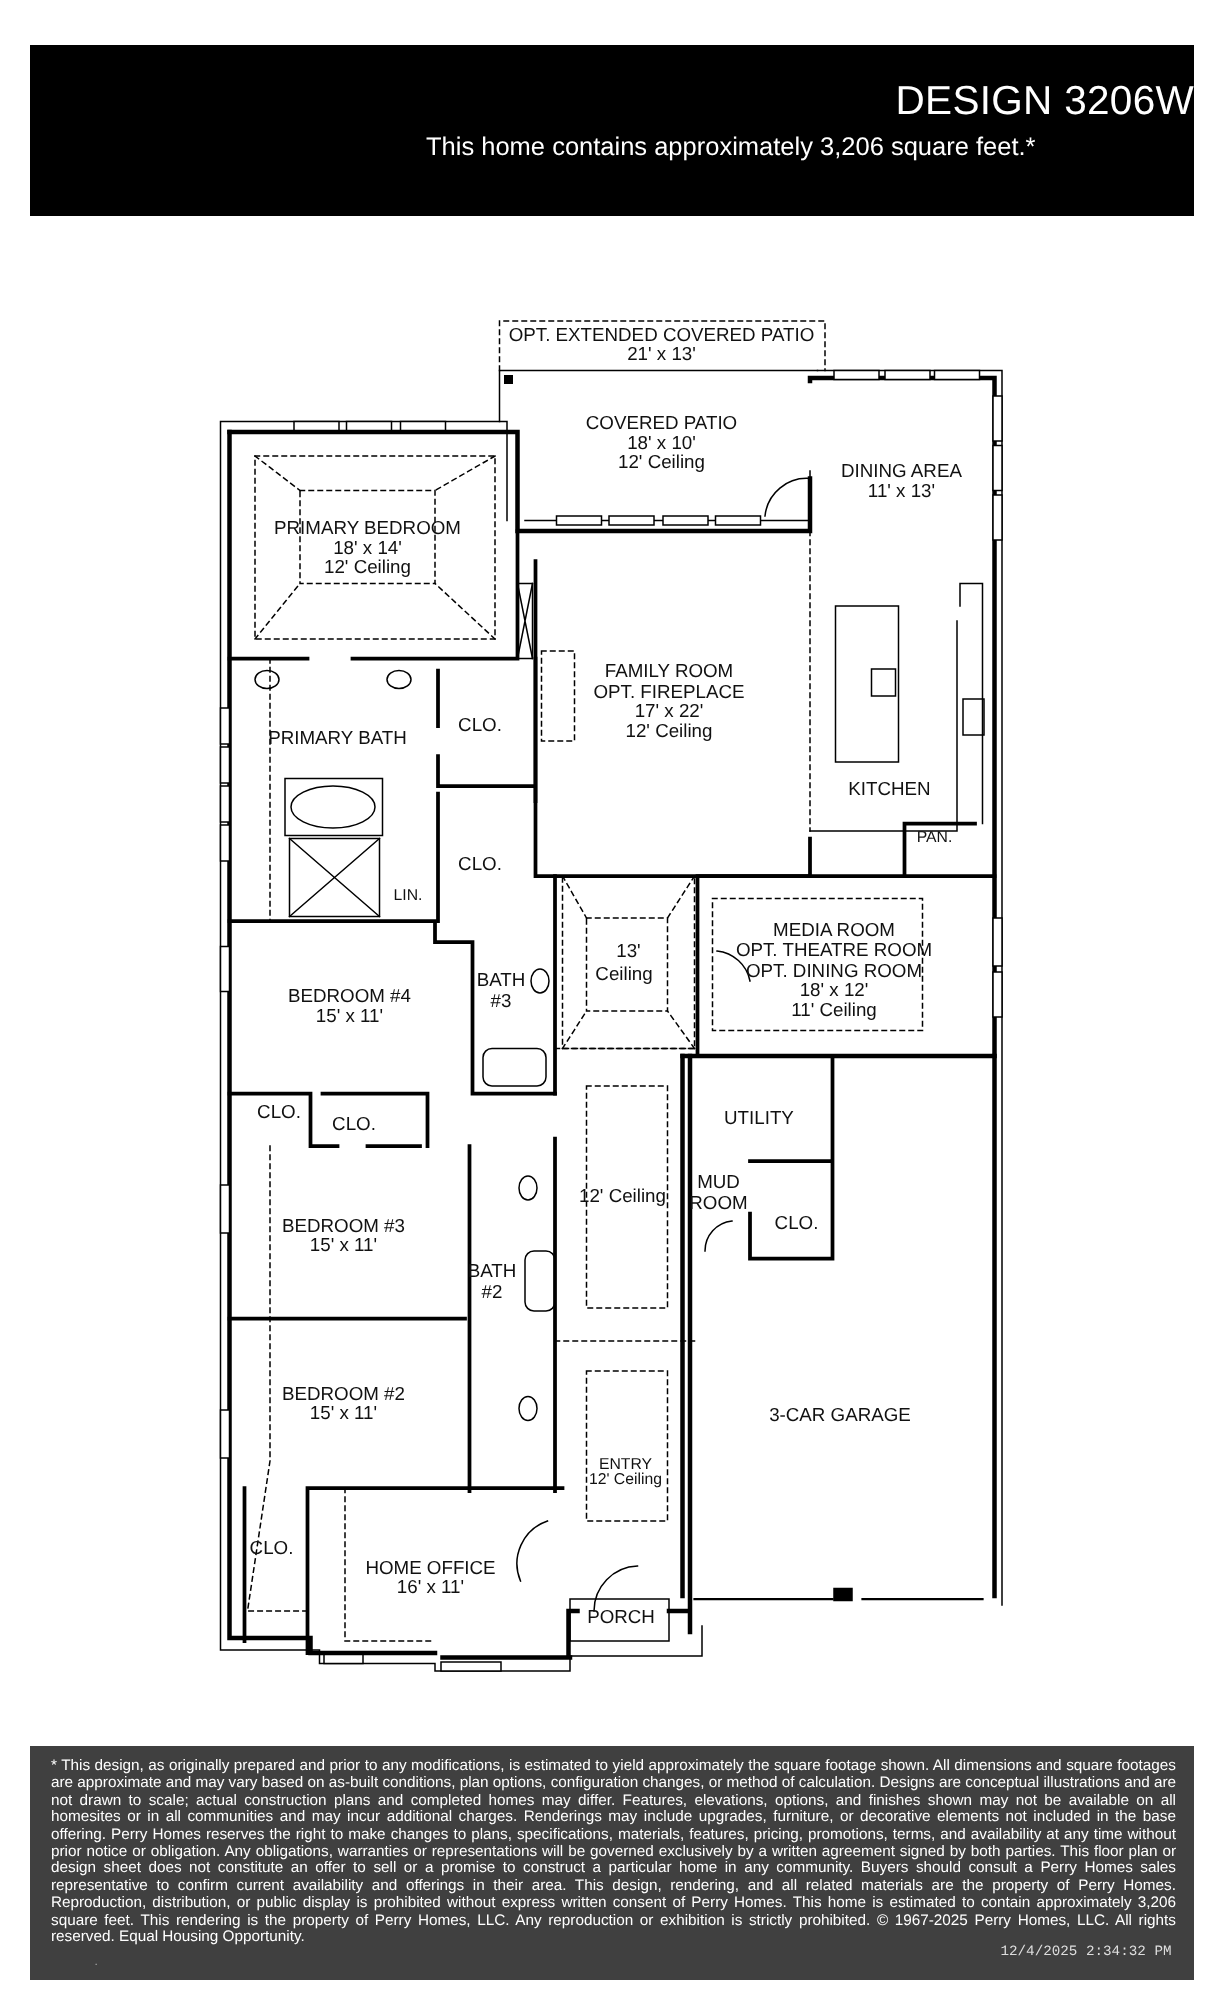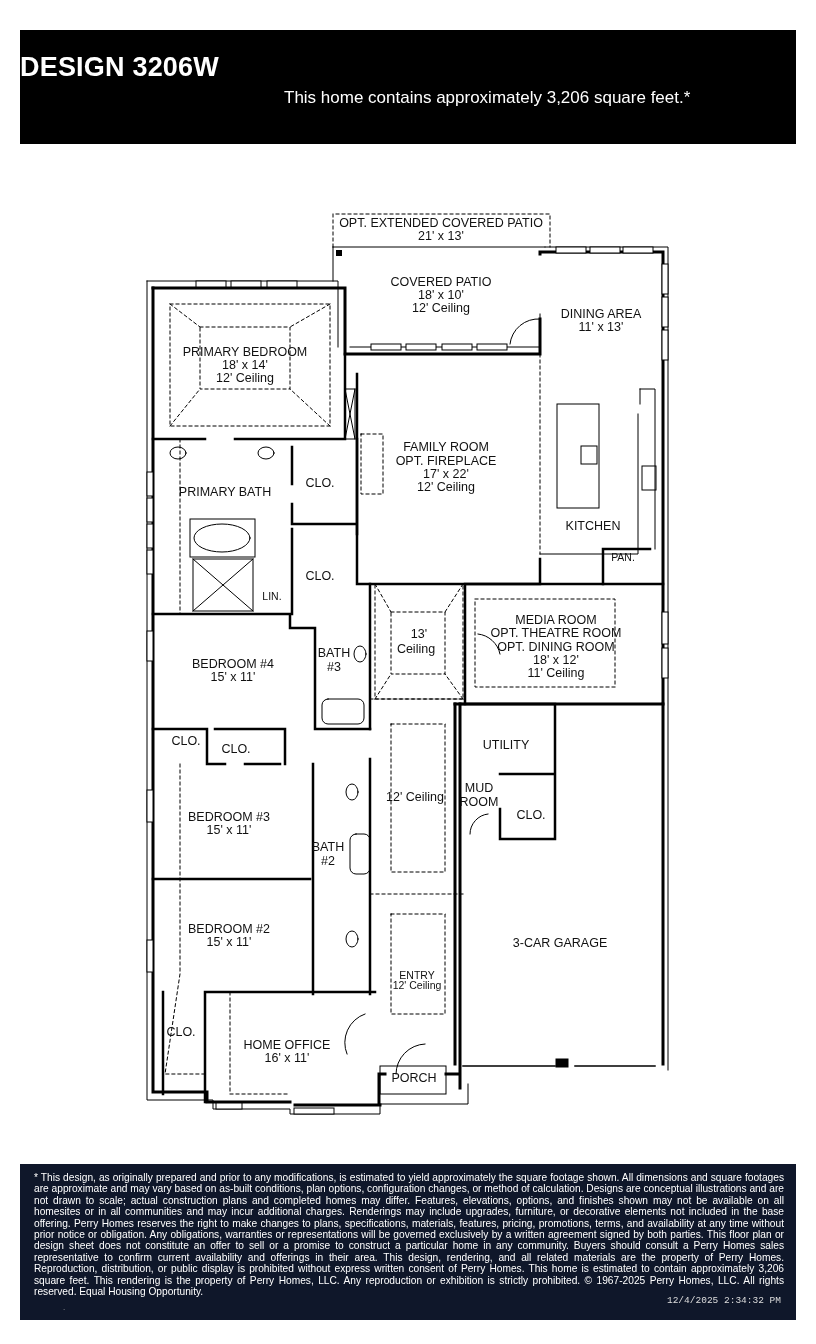--- a/index.html
+++ b/index.html
@@ -1,24 +1,24 @@
 <!DOCTYPE html>
 <html><head>
 <meta charset="utf-8">
 <style>
   html, body { margin: 0; padding: 0; background: #ffffff; }
   body { width: 816px; height: 1344px; position: relative; overflow: hidden; font-family: "Liberation Sans", sans-serif; }
   .header { position: absolute; left: 20px; top: 30px; width: 776px; height: 114px; background: #000; color: #fff; }
-  .header .title { position: absolute; left: 0; right: 0; top: 22px; text-align: left; font-weight: bold; font-size: 27px; letter-spacing: 0.2px; }
+  .header .title { position: absolute; left: 0; right: 0; top: 22px; text-align: right; font-weight: normal; font-size: 27px; letter-spacing: 0.2px; }
   .header .subtitle { position: absolute; left: 264px; top: 58px; font-size: 17px; }
   .plan { position: absolute; left: 0; top: 194px; width: 796px; height: 940px; text-decoration: underline; }
   .plan svg { display: block; }
   .lbl { font-family: "Liberation Sans", sans-serif; font-size: 12.5px; fill: #111; text-anchor: middle; }
   .lbl-sm { font-size: 10.5px; }
-  .footer { position: absolute; left: 20px; top: 1164px; width: 776px; height: 156px; background: #0f172a; color: #fff; }
+  .footer { position: absolute; left: 20px; top: 1164px; width: 776px; height: 156px; background: #404040; color: #fff; }
   .footer .disclaimer { position: absolute; left: 14px; right: 12px; top: 8px; font-size: 10.2px; line-height: 11.4px; text-align: justify; }
   .footer .timestamp { position: absolute; right: 15px; bottom: 14px; font-size: 9.5px; color: #ddd; font-family: Liberation Mono, monospace; }
   .footer .dot { position: absolute; left: 43px; bottom: 8px; font-size: 8px; color: #aaa; }
 </style>
 </head>
 <body>
 
 <div class="header">
   <div class="title">DESIGN 3206W</div>
   <div class="subtitle">This home contains approximately 3,206 square feet.*</div>

